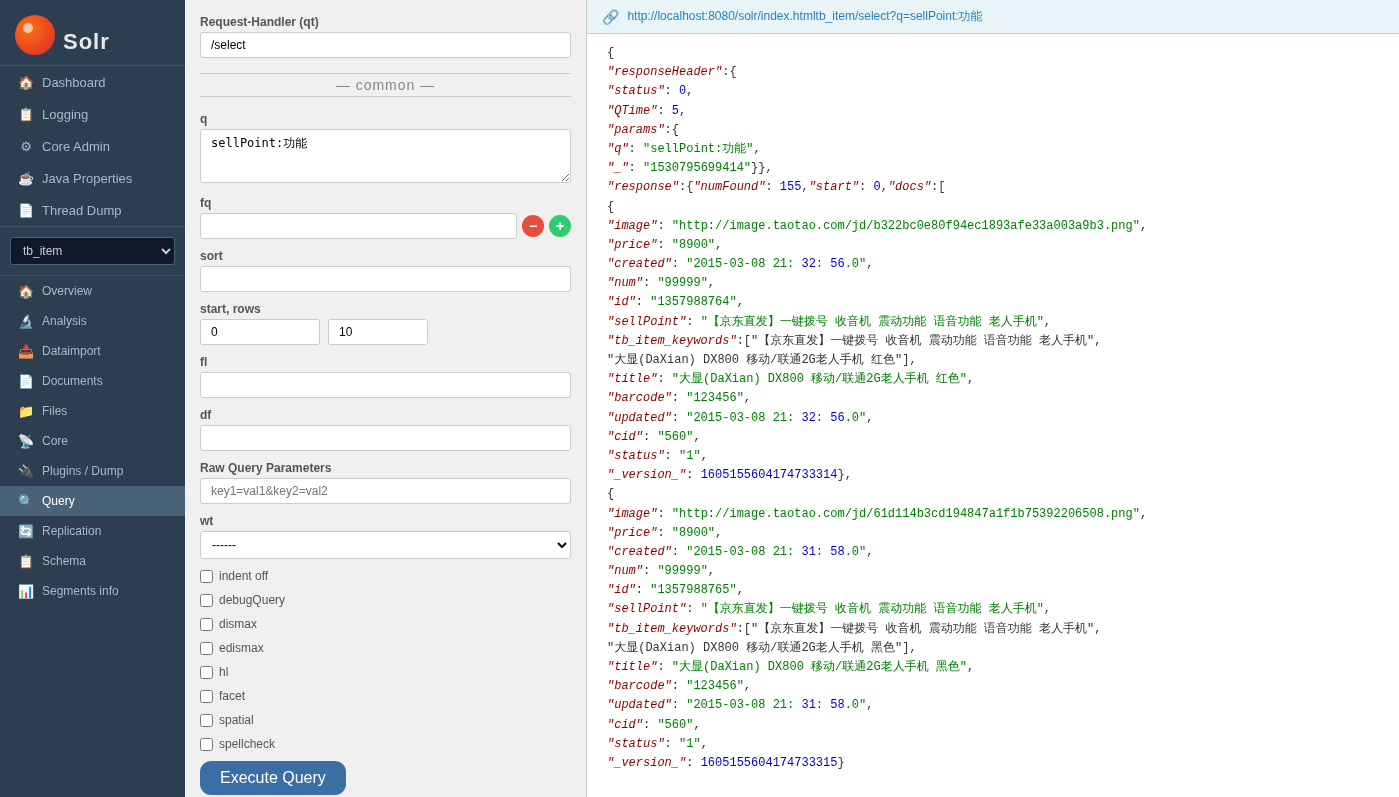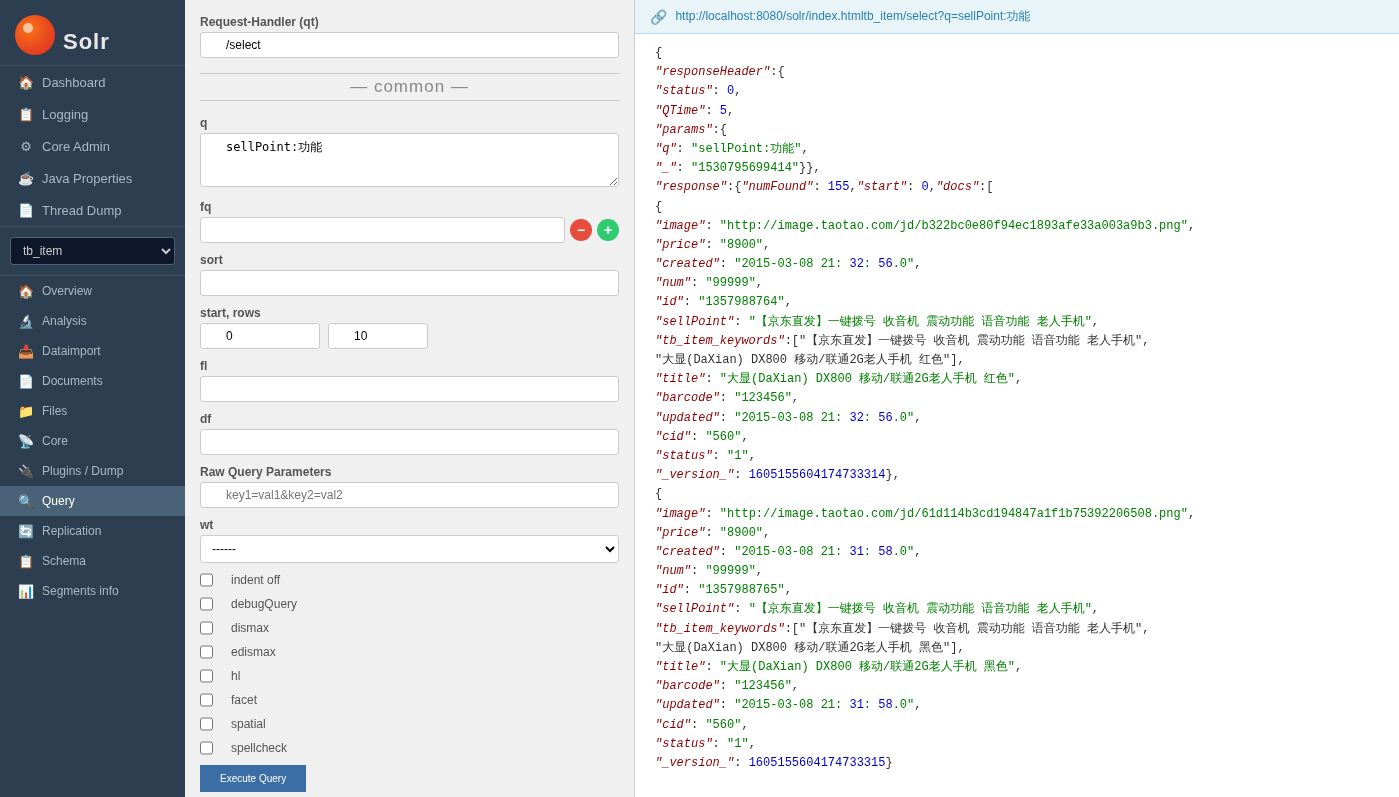--- a/index.html
+++ b/index.html
@@ -90,21 +90,21 @@
     
     #main {
       flex: 1;
       display: flex;
       flex-direction: column;
       overflow: hidden;
     }
 
     
     #query-panel {
-      width: 450px;
+      width: 402px;
       flex-shrink: 0;
       background: #f0f0f0;
       border-right: 1px solid #ccc;
       overflow-y: auto;
       padding: 15px;
       display: flex;
       flex-direction: column;
       gap: 10px;
     }
 
@@ -116,34 +116,34 @@
 
     .field-label {
       font-size: 12px;
       color: #555;
       margin-bottom: 3px;
       font-weight: bold;
     }
 
     .text-input {
       width: 100%;
-      padding: 5px 25px;
+      padding: 5px 10px;
       border: 1px solid #ccc;
       border-radius: 3px;
       font-size: 12px;
       background: #fff;
     }
 
     textarea.text-input {
       resize: vertical;
       min-height: 50px;
     }
 
     .common-section-header {
-      font-size: 17px;
+      font-size: 14px;
       color: #888;
       text-align: center;
       border-top: 1px solid #ccc;
       border-bottom: 1px solid #ccc;
       padding: 3px 0;
       margin: 5px 0;
       letter-spacing: 1px;
     }
 
     .row-inline {
@@ -176,34 +176,35 @@
       width: 100%;
       padding: 5px 7px;
       border: 1px solid #ccc;
       border-radius: 3px;
       font-size: 12px;
       background: #fff;
     }
 
     .checkbox-row {
       display: flex;
-      gap: 18px;
+      align-items: center;
+      gap: 6px;
       font-size: 12px;
       color: #555;
     }
     .checkbox-row input[type=checkbox] { cursor: pointer; }
 
     .execute-btn {
       background: #3a6ea5;
       color: white;
       border: none;
       padding: 8px 20px;
-      border-radius: 0;
+      border-radius: 11px;
       cursor: pointer;
-      font-size: 10px;
+      font-size: 16px;
       align-self: flex-start;
     }
 
     
     #response-area {
       flex: 1;
       display: flex;
       flex-direction: column;
       overflow: hidden;
       background: #fff;

